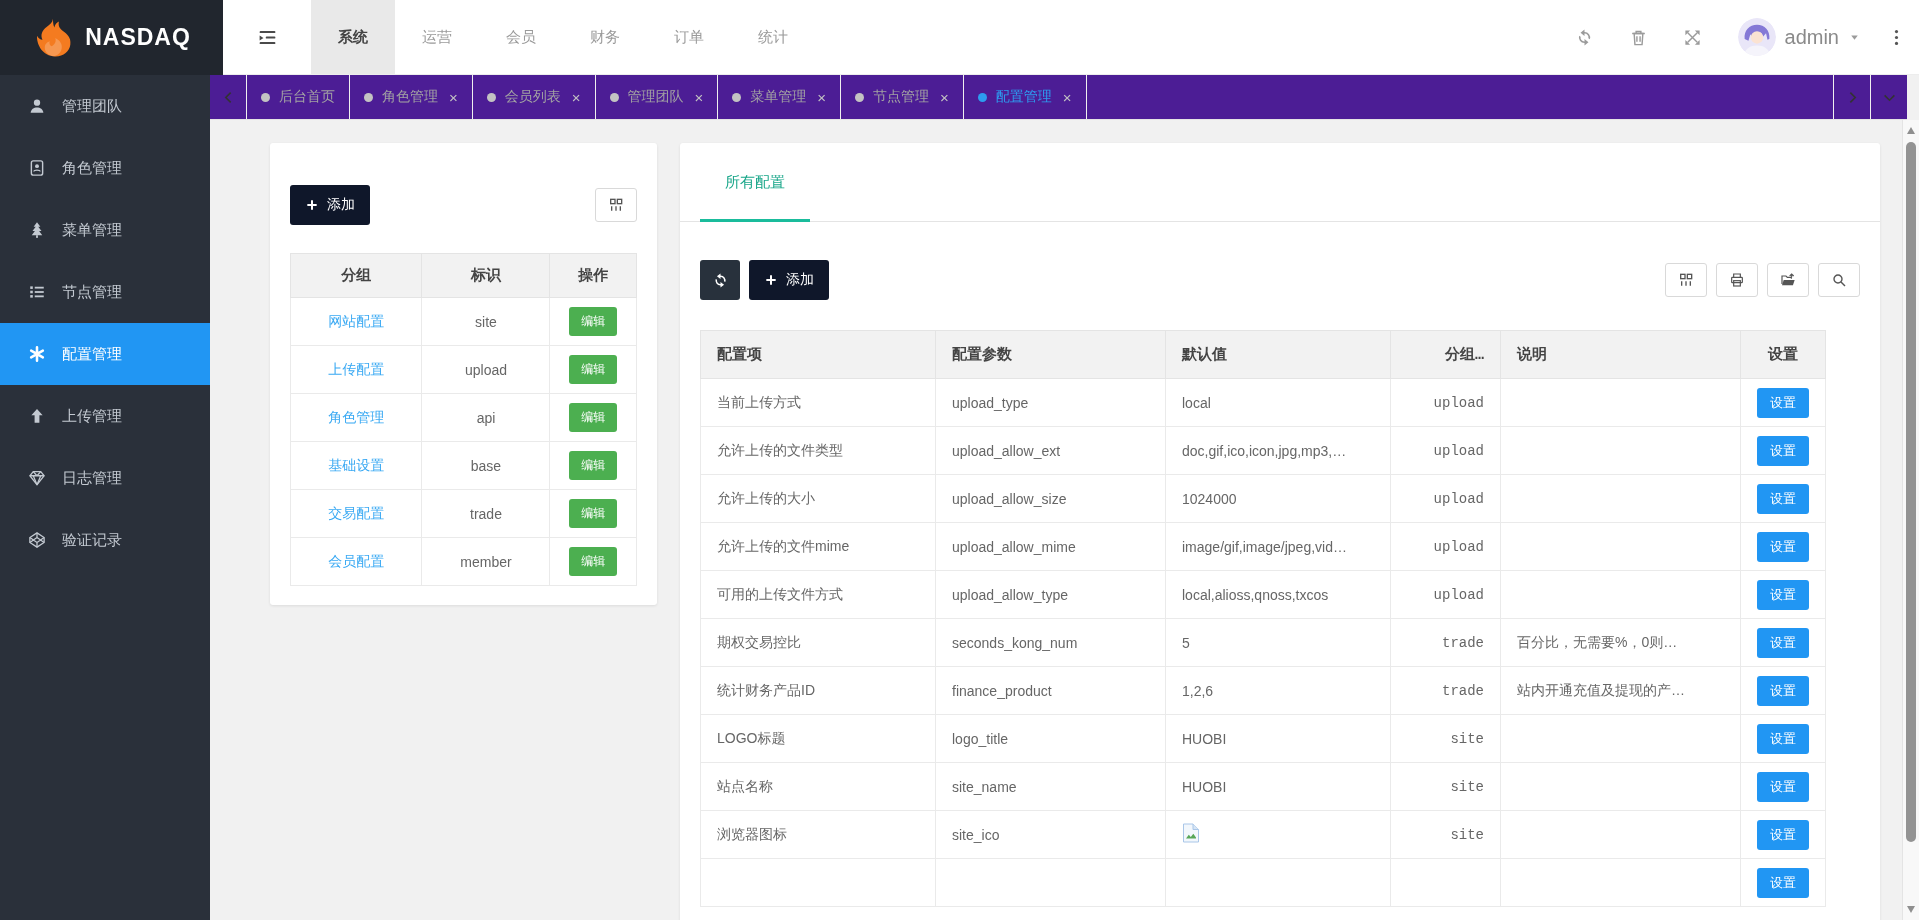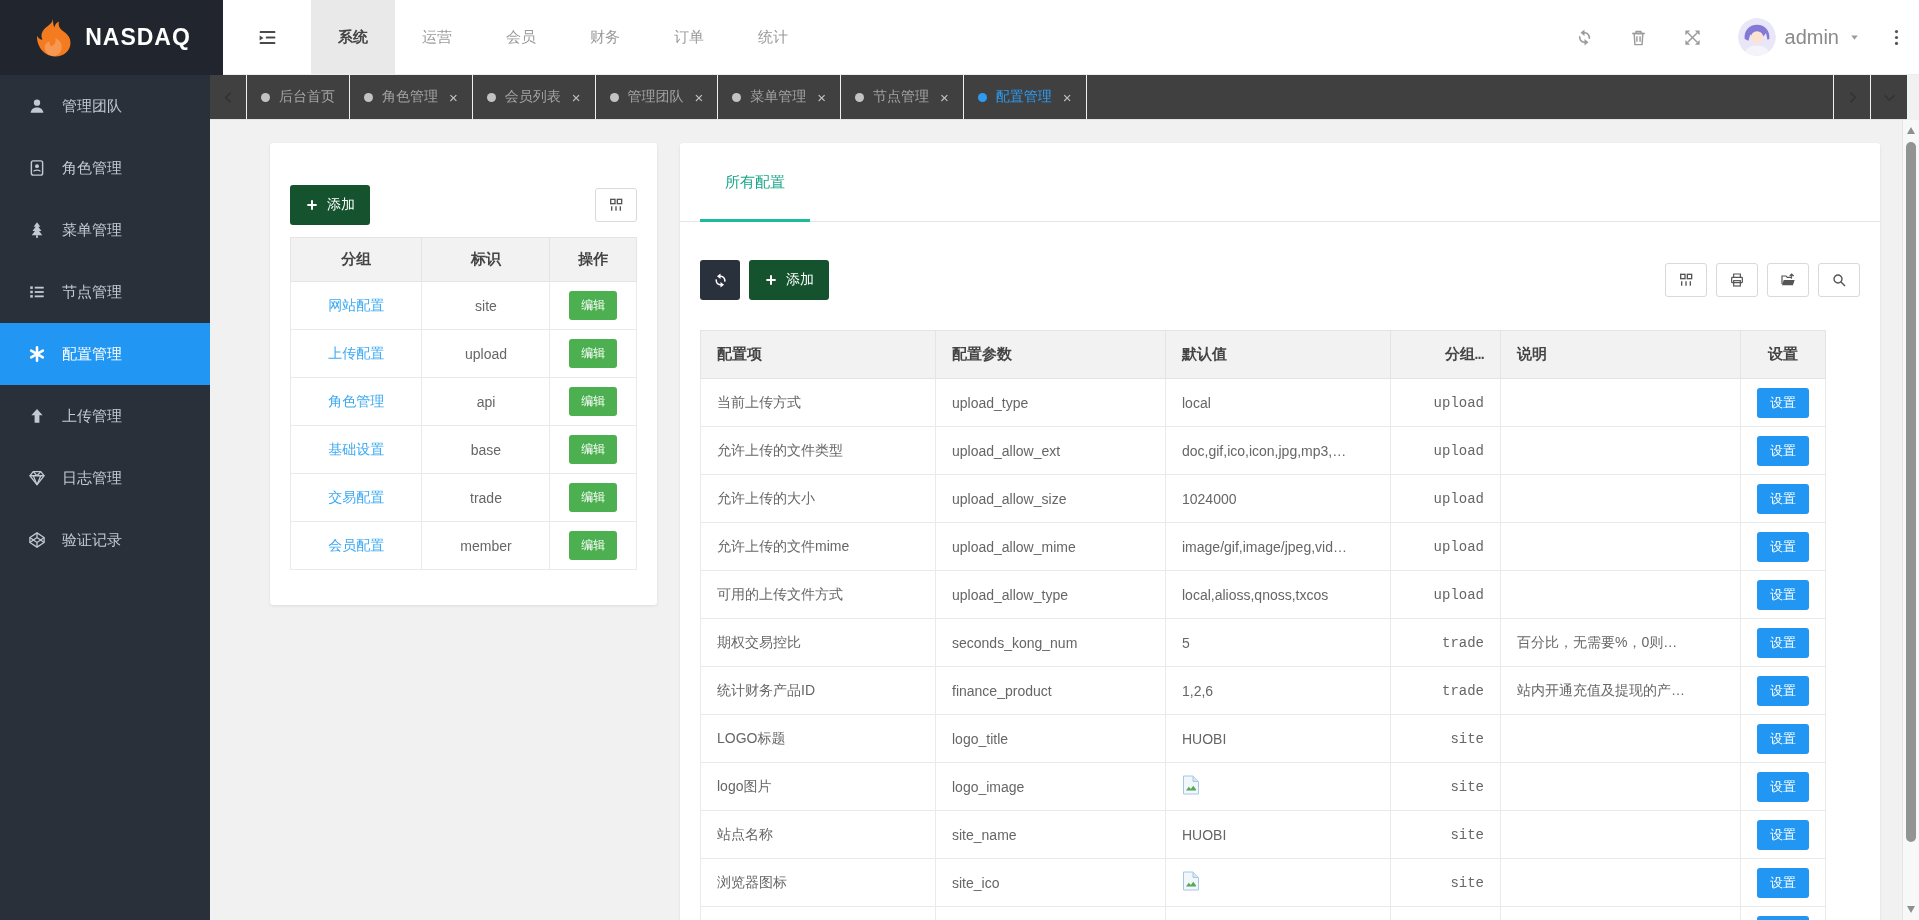--- a/index.html
+++ b/index.html
@@ -25,21 +25,21 @@
   .hicon { background:none; border:none; color:#9b9b9b; width:30px; margin:0 12px; display:flex; align-items:center; justify-content:center; cursor:pointer; }
   .hicon svg { width:19px; height:19px; }
   .user { display:flex; align-items:center; gap:9px; margin:0 8px 0 18px; cursor:pointer; }
   .avatar { width:38px; height:38px; border-radius:50%; overflow:hidden; flex:none; }
   .avatar svg { width:38px; height:38px; }
   .username { color:#8a8a8a; font-size:20px; }
   .caret { color:#9b9b9b; } .caret svg { width:13px; height:13px; }
   .dots { color:#555; margin-right:8px; }
 
   
-  .tabbar { position:absolute; top:75px; left:210px; right:12px; height:45px; background:#404040; display:flex; align-items:stretch; border-bottom:1px solid #e4e4e4;justify-content:space-between; }
+  .tabbar { position:absolute; top:75px; left:210px; right:12px; height:45px; background:#4c1d95; display:flex; align-items:stretch; border-bottom:1px solid #e4e4e4;justify-content:space-between; }
   .tab-nav-btn { width:37px; border:none; background:none; color:#333; display:flex; align-items:center; justify-content:center; cursor:pointer; flex:none; }
   .tab-nav-btn svg { width:13px; height:13px; }
   .tab-nav-btn.bl { border-left:1px solid #f0f0f0; }
   .tab-nav-btn.br { border-right:1px solid #f0f0f0; }
   .tabs { flex:1; display:flex; overflow:hidden; }
   .tab { display:flex; align-items:center; padding:0 14px; border-right:1px solid #efefef; font-size:14px; color:#a3a3a3; cursor:pointer; white-space:nowrap; }
   .tab-dot { width:9px; height:9px; border-radius:50%; background:#c3c3c3; margin-right:9px; flex:none; }
   .tab-close { margin-left:11px; color:#c3c3c3; font-size:15px; line-height:1; }
   .tab.active { color:#2d9cf0; }
   .tab.active .tab-dot { background:#2d9cf0; }
@@ -52,27 +52,27 @@
   .side-icon svg { width:18px; height:18px; }
 
   
   .main { position:absolute; top:120px; left:210px; right:17px; bottom:0; }
   .card { position:absolute; background:#fff; border-radius:3px; box-shadow:0 1px 3px rgba(0,0,0,.09); }
 
   
   .left-card { left:60px; top:23px; width:387px; height:462px; padding:20px; }
   .lc-toolbar { margin-top:22px; display:flex; justify-content:space-between; align-items:center; }
   .btn { display:inline-flex; align-items:center; gap:8px; border:none; border-radius:3px; color:#fff; font-size:14px; height:40px; padding:0 15px; cursor:pointer; font-family:inherit; }
-  .btn-primary { background:#14532d;font-family:Liberation Serif, serif; }
+  .btn-primary { background:#0f172a;font-family:Liberation Serif, serif; }
   .btn-dark { background:#28313c; width:40px; padding:0; justify-content:center; }
   .btn svg { width:14px; height:14px; }
   .btn-dark svg { width:17px; height:17px; }
   .btn-outline { width:42px; height:34px; border:1px solid #d9d9d9; background:#fff; border-radius:3px; display:inline-flex; align-items:center; justify-content:center; color:#555; cursor:pointer; flex:none; }
   .btn-outline svg { width:16px; height:16px; }
-  .ltable { width:100%; border-collapse:collapse; margin-top:12px; table-layout:fixed; }
+  .ltable { width:100%; border-collapse:collapse; margin-top:28px; table-layout:fixed; }
   .ltable col.c1{width:38%;} .ltable col.c2{width:37%;} .ltable col.c3{width:25%;}
   .ltable th { background:#f2f2f2; height:44px; font-size:15px; color:#444; border:1px solid #e4e4e4; font-weight:bold; text-align:center; }
   .ltable td { height:48px; text-align:center; border:1px solid #eaeaea; font-size:14px; color:#666; }
   .glink { color:#3aa9f3; cursor:pointer; text-decoration:none; }
   .btn-edit { background:#4caf50; color:#fff; border:none; border-radius:3px; padding:6px 12px; font-size:12px; cursor:pointer; font-family:inherit; }
 
   
   .right-card { left:470px; top:23px; width:1200px; height:830px; }
   .rc-tabs { height:79px; border-bottom:1px solid #e4e4e4; display:flex; padding-left:20px; }
   .rc-tab { position:relative; display:flex; align-items:center; padding:0 25px; font-size:15px; color:#18a689; cursor:pointer; }
@@ -615,69 +615,52 @@
                 <td>logo_title</td>
                 <td>
                   <span>HUOBI</span>
                   
                 </td>
                 <td>site</td>
                 <td></td>
                 <td><button class="btn-set">设置</button></td>
               </tr>
 
-              <tr>
-                <td>logo图片</td>
-                <td>logo_image</td>
+
+              <tr>
+                <td>站点名称</td>
+                <td>site_name</td>
+                <td>
+                  <span>HUOBI</span>
+                  
+                </td>
+                <td>site</td>
+                <td></td>
+                <td><button class="btn-set">设置</button></td>
+              </tr>
+
+              <tr>
+                <td>浏览器图标</td>
+                <td>site_ico</td>
                 <td>
                   
                   <span class="broken">
                     <svg width="18" height="20" viewBox="0 0 18 20">
                       <path d="M1.5 1H11l5.5 5.5V19H1.5z" fill="#f2f7fc" stroke="#a9c6e8"></path>
                       <path d="M11 1v5.5h5.5" fill="#d6e5f5" stroke="#a9c6e8"></path>
                       <path d="M4 15.5l2.8-3.8 2 2.4 2.5-3.3 2.7 3.6v1.1z" fill="#58a758"></path>
                     </svg>
                   </span>
                 </td>
                 <td>site</td>
                 <td></td>
                 <td><button class="btn-set">设置</button></td>
               </tr>
 
               <tr>
-                <td>站点名称</td>
-                <td>site_name</td>
-                <td>
-                  <span>HUOBI</span>
-                  
-                </td>
-                <td>site</td>
-                <td></td>
-                <td><button class="btn-set">设置</button></td>
-              </tr>
-
-              <tr>
-                <td>浏览器图标</td>
-                <td>site_ico</td>
-                <td>
-                  
-                  <span class="broken">
-                    <svg width="18" height="20" viewBox="0 0 18 20">
-                      <path d="M1.5 1H11l5.5 5.5V19H1.5z" fill="#f2f7fc" stroke="#a9c6e8"></path>
-                      <path d="M11 1v5.5h5.5" fill="#d6e5f5" stroke="#a9c6e8"></path>
-                      <path d="M4 15.5l2.8-3.8 2 2.4 2.5-3.3 2.7 3.6v1.1z" fill="#58a758"></path>
-                    </svg>
-                  </span>
-                </td>
-                <td>site</td>
-                <td></td>
-                <td><button class="btn-set">设置</button></td>
-              </tr>
-
-              <tr>
                 <td></td>
                 <td></td>
                 <td>
                   <span></span>
                   
                 </td>
                 <td></td>
                 <td></td>
                 <td><button class="btn-set">设置</button></td>
               </tr>

